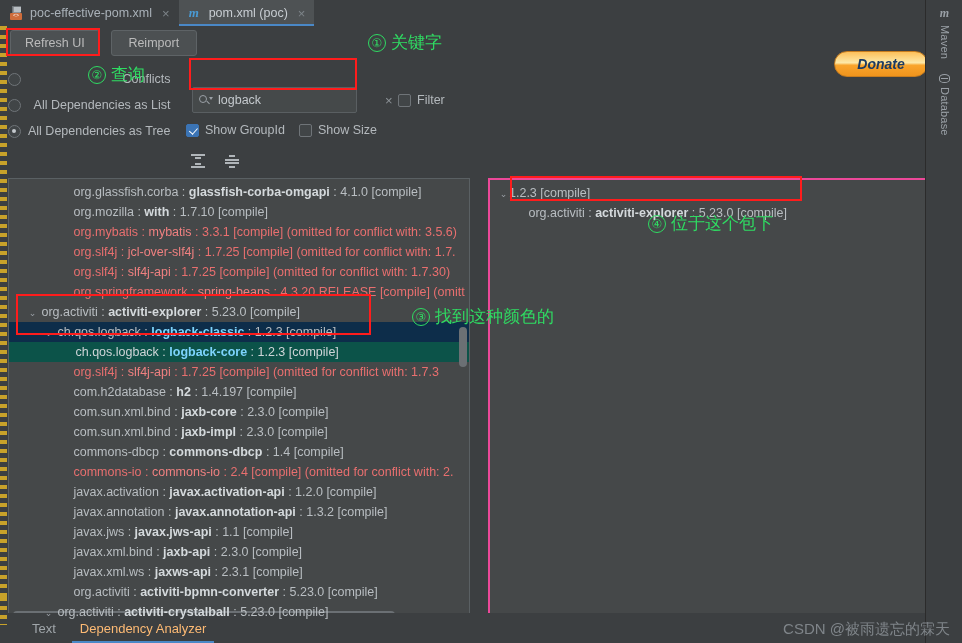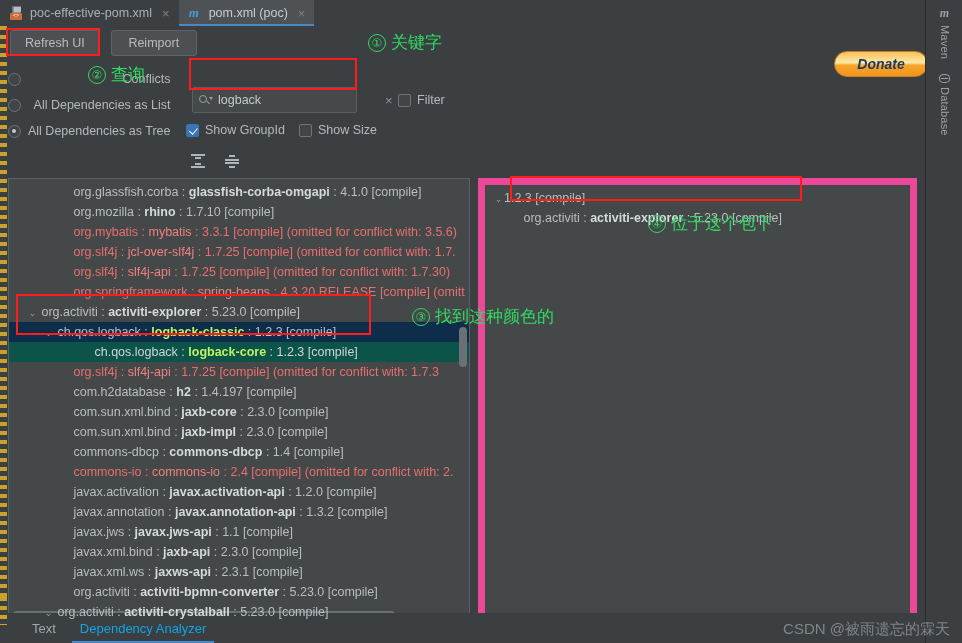--- a/index.html
+++ b/index.html
@@ -147,35 +147,35 @@
     display: flex; align-items: center; justify-content: center;
     font-family: "Liberation Sans", sans-serif;
   }
 
   
   .tree-left {
     position: absolute; left: 8px; top: 152px; width: 462px; height: 445px;
     background: #454849; border: 1px solid #5a6063; overflow: hidden;
   }
   .tree-right {
-    position: absolute; left: 478px; top: 152px; width: 439px; height: 445px;
-    background: #454849; border: 7px solid #ec4899; overflow: hidden;
+    position: absolute; left: 488px; top: 152px; width: 439px; height: 445px;
+    background: #454849; border: 2px solid #ec4899; overflow: hidden;
   }
   .rows { position: absolute; left: 0; top: 3px; width: 100%; }
   .row {
     height: 20px; line-height: 20px; white-space: nowrap;
     font-size: 12.5px; color: #b9bec2; position: relative;
   }
   .row .txt { position: relative; z-index: 2; }
   .row.err { color: #e86f6f; }
   .row.hl-navy { background: #0d2d4a; }
   .row.hl-teal { background: #0c5349; color: #cfd5d8; }
   .row b { font-weight: bold; color: #d4d9dc; }
   .row.err b { color: #ef8080; font-weight: normal; }
-  .row.hl-navy b, .row.hl-teal b { color: #bef264; margin-top: 16px; }
+  .row.hl-navy b, .row.hl-teal b { color: #7dd3fc; margin-top: 16px; }
   .chev {
     display: inline-block; width: 11px; color: #9aa0a6; font-size: 9px;
     text-align: center; vertical-align: middle;
   }
 
   
   .gutter {
     position: absolute; left: 0; top: 152px; width: 7px; height: 445px;
     background: repeating-linear-gradient(to bottom,
       #c8a22a 0px, #c8a22a 4px, #3c3f41 4px, #3c3f41 9px);
@@ -199,21 +199,21 @@
   }
 
   
   .bottom {
     position: absolute; left: 0; bottom: 0; width: 925px; height: 30px;
     background: #3c3f41; display: flex; align-items: flex-end; gap: 0; padding-left: 20px;
   }
   .btab {
     font-size: 13px; color: #a0a6aa; padding: 0 12px 7px 12px; position: relative;
   }
-  .btab.active { color: #0ea5e9; }
+  .btab.active { color: #fdba74; }
   .btab.active::after {
     content: ""; position: absolute; left: 4px; right: 4px; bottom: 0;
     height: 2px; background: #4a88c7;
   }
 
   
   .redbox { position: absolute; border: 2px solid #ff1c1c; pointer-events: none; z-index: 30; }
   .anno {
     position: absolute; color: #2fdb62; font-size: 17px; z-index: 31;
     font-family: Liberation Serif, serif; white-space: nowrap;
@@ -313,28 +313,28 @@
         <i style="left:1px;top:8px;width:14px;height:2px;"></i>
         <i style="left:5px;top:12px;width:6px;height:2px;"></i>
       </div>
     </div>
 
     <div class="donate">Donate</div>
 
     <div class="tree-left">
       <div class="rows" id="left-rows">
           <div class="row"><span class="txt" style="padding-left: 50px;"><span class="chev"></span> org.glassfish.corba : <b>glassfish-corba-omgapi</b> : 4.1.0 [compile]</span></div>
-          <div class="row"><span class="txt" style="padding-left: 50px;"><span class="chev"></span> org.mozilla : <b>rhino</b> : 1.7.10 [compile]</span></div>
+          <div class="row"><span class="txt" style="padding-left: 50px;"><span class="chev"></span> org.mozilla : <b>with</b> : 1.7.10 [compile]</span></div>
           <div class="row err"><span class="txt" style="padding-left: 50px;"><span class="chev"></span> org.mybatis : <b>mybatis</b> : 3.3.1 [compile] (omitted for conflict with: 3.5.6)</span></div>
           <div class="row err"><span class="txt" style="padding-left: 50px;"><span class="chev"></span> org.slf4j : <b>jcl-over-slf4j</b> : 1.7.25 [compile] (omitted for conflict with: 1.7.</span></div>
           <div class="row err"><span class="txt" style="padding-left: 50px;"><span class="chev"></span> org.slf4j : <b>slf4j-api</b> : 1.7.25 [compile] (omitted for conflict with: 1.7.30)</span></div>
           <div class="row err"><span class="txt" style="padding-left: 50px;"><span class="chev"></span> org.springframework : <b>spring-beans</b> : 4.3.20.RELEASE [compile] (omitt</span></div>
           <div class="row"><span class="txt" style="padding-left: 18px;"><span class="chev">⌄</span> org.activiti : <b>activiti-explorer</b> : 5.23.0 [compile]</span></div>
           <div class="row hl-navy"><span class="txt" style="padding-left: 34px;"><span class="chev">⌄</span> ch.qos.logback : <b>logback-classic</b> : 1.2.3 [compile]</span></div>
-          <div class="row hl-teal"><span class="txt" style="padding-left: 71px;"><span class="chev"></span> ch.qos.logback : <b>logback-core</b> : 1.2.3 [compile]</span></div>
+          <div class="row hl-teal"><span class="txt" style="padding-left: 52px;"><span class="chev"></span> ch.qos.logback : <b>logback-core</b> : 1.2.3 [compile]</span></div>
           <div class="row err"><span class="txt" style="padding-left: 50px;"><span class="chev"></span> org.slf4j : <b>slf4j-api</b> : 1.7.25 [compile] (omitted for conflict with: 1.7.3</span></div>
           <div class="row"><span class="txt" style="padding-left: 50px;"><span class="chev"></span> com.h2database : <b>h2</b> : 1.4.197 [compile]</span></div>
           <div class="row"><span class="txt" style="padding-left: 50px;"><span class="chev"></span> com.sun.xml.bind : <b>jaxb-core</b> : 2.3.0 [compile]</span></div>
           <div class="row"><span class="txt" style="padding-left: 50px;"><span class="chev"></span> com.sun.xml.bind : <b>jaxb-impl</b> : 2.3.0 [compile]</span></div>
           <div class="row"><span class="txt" style="padding-left: 50px;"><span class="chev"></span> commons-dbcp : <b>commons-dbcp</b> : 1.4 [compile]</span></div>
           <div class="row err"><span class="txt" style="padding-left: 50px;"><span class="chev"></span> commons-io : <b>commons-io</b> : 2.4 [compile] (omitted for conflict with: 2.</span></div>
           <div class="row"><span class="txt" style="padding-left: 50px;"><span class="chev"></span> javax.activation : <b>javax.activation-api</b> : 1.2.0 [compile]</span></div>
           <div class="row"><span class="txt" style="padding-left: 50px;"><span class="chev"></span> javax.annotation : <b>javax.annotation-api</b> : 1.3.2 [compile]</span></div>
           <div class="row"><span class="txt" style="padding-left: 50px;"><span class="chev"></span> javax.jws : <b>javax.jws-api</b> : 1.1 [compile]</span></div>
           <div class="row"><span class="txt" style="padding-left: 50px;"><span class="chev"></span> javax.xml.bind : <b>jaxb-api</b> : 2.3.0 [compile]</span></div>

